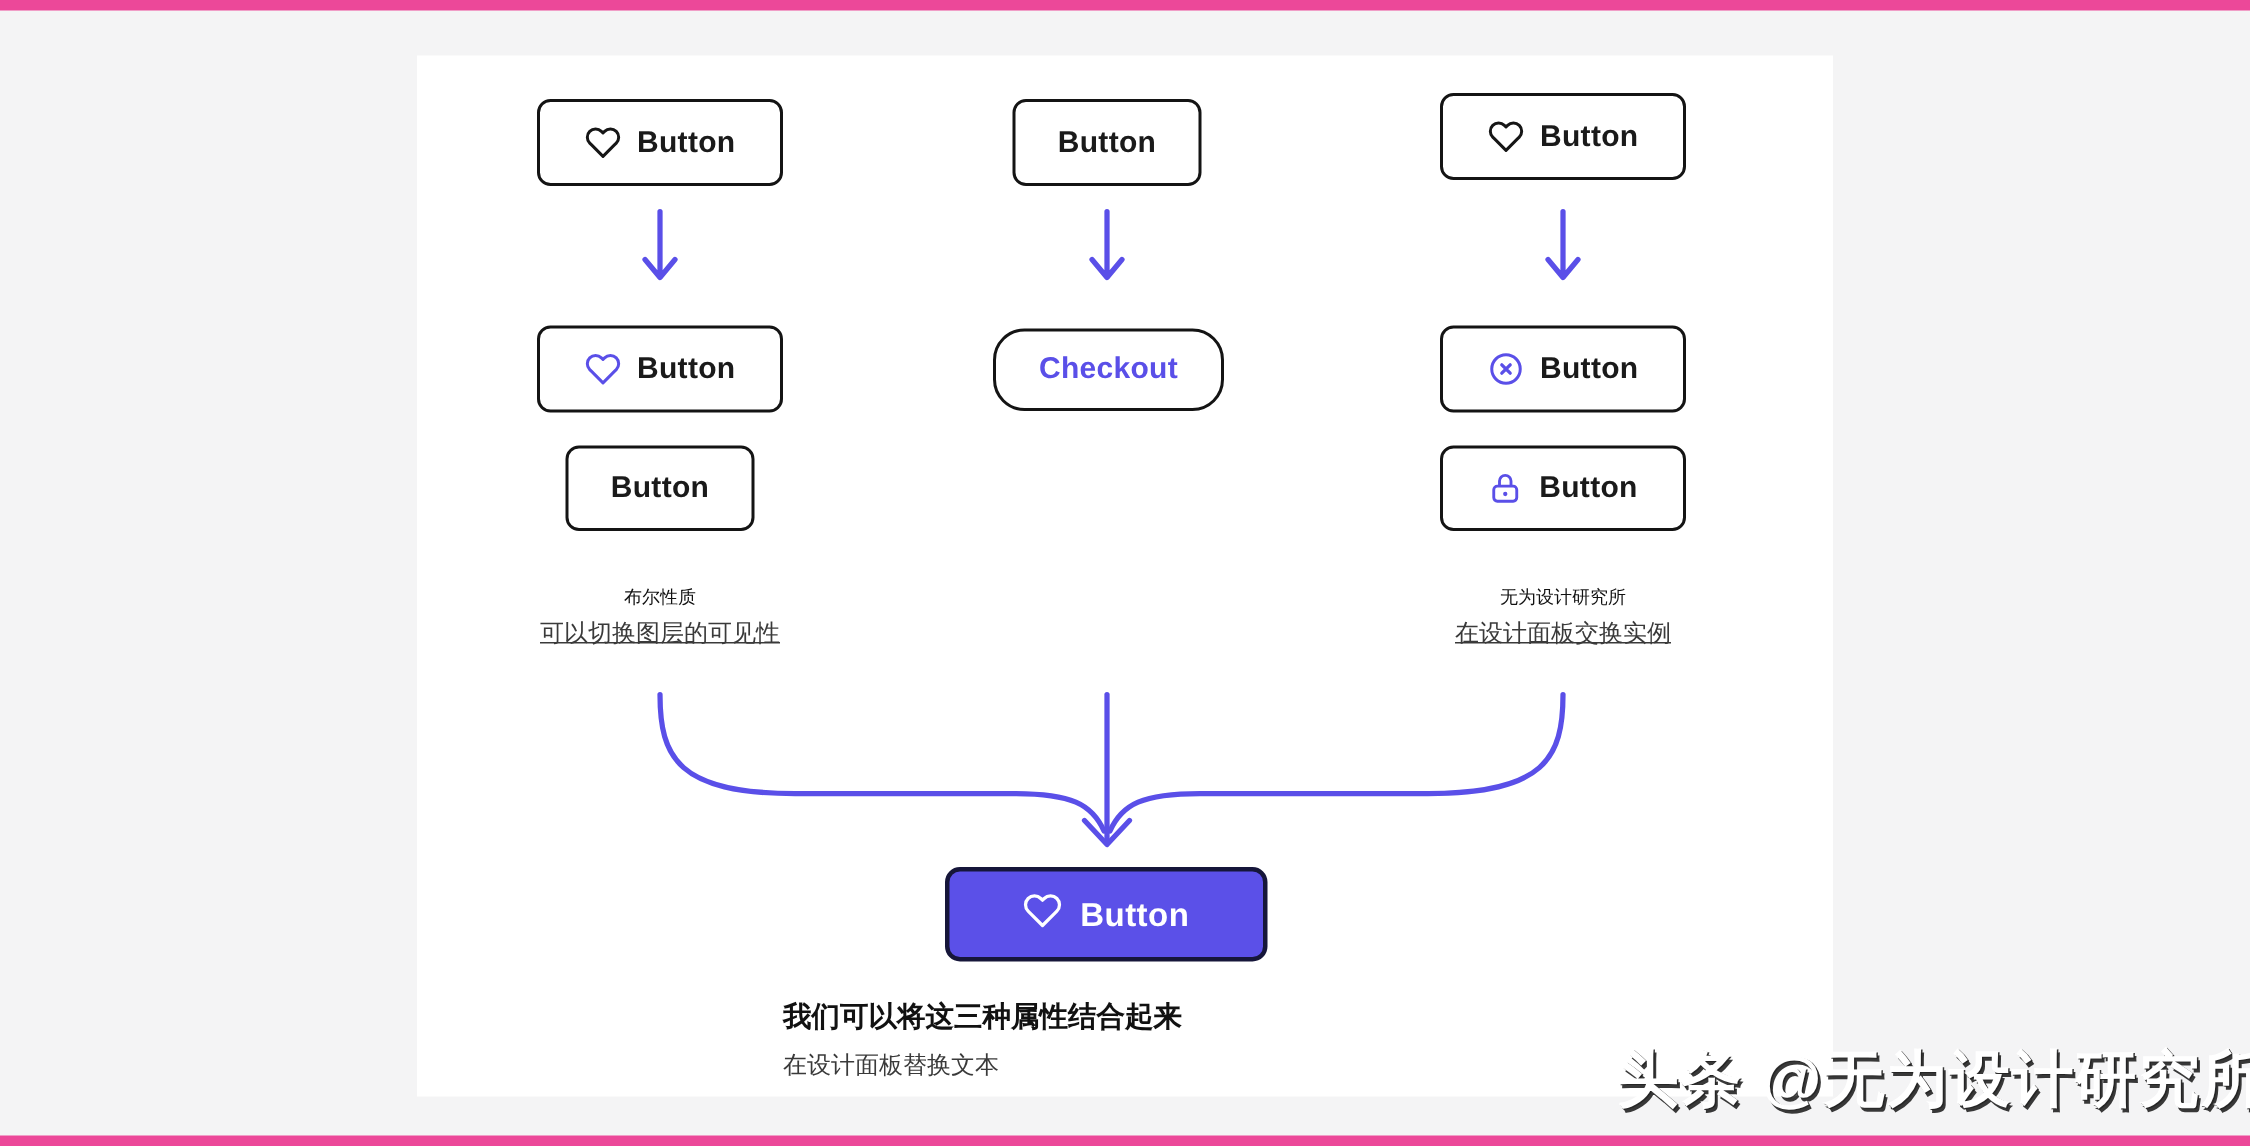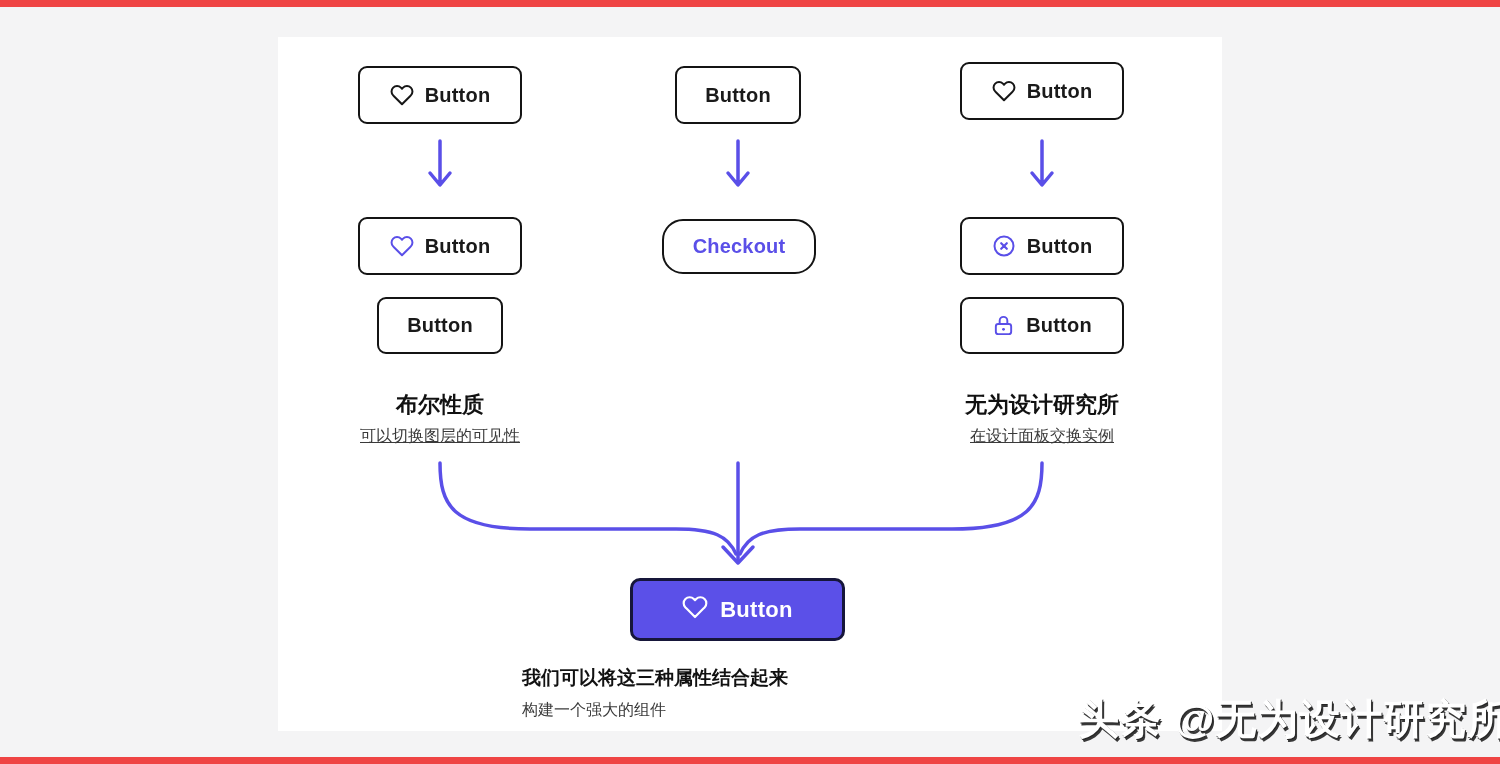--- a/index.html
+++ b/index.html
@@ -11,21 +11,21 @@
     --text-gray:#3a3a3a;
     --result-fill:#5b50e8;
   }
   *{box-sizing:border-box;}
   html,body{margin:0;padding:0;}
   body{
     font-family:"Liberation Sans","DejaVu Sans",sans-serif;
     background:#ffffff;
     width:1500px;height:764px;overflow:hidden;
   }
-  .stage{position:relative;width:1500px;height:764px;background:#ef4444;}
+  .stage{position:relative;width:1500px;height:764px;background:#ec4899;}
   .gray-band{position:absolute;left:0;top:7px;width:1500px;height:750px;background:var(--bg);}
   .panel{position:absolute;left:278px;top:37px;width:944px;height:694px;background:var(--panel);}
 
   .ui-btn{
     position:absolute;display:flex;align-items:center;justify-content:center;gap:11px;
     background:#ffffff;border:2.5px solid var(--btn-border);border-radius:9px;
     color:var(--text-dark);font-size:20px;font-weight:600;letter-spacing:0.2px;
   }
   .ui-btn .icon{display:flex;align-items:center;}
   .icon-dark{color:#161616;}
@@ -47,21 +47,21 @@
 
   .down-arrow{position:absolute;width:26px;height:58px;}
   .a1{left:149px;top:101px;}
   .a2{left:447px;top:101px;}
   .a3{left:751px;top:101px;}
 
   .col-caption{position:absolute;width:280px;text-align:center;}
   .cap1{left:22px;top:354px;}
   .cap2{left:320px;top:354px;}
   .cap3{left:624px;top:354px;}
-  .cap-title{font-size:22px;font-weight:bold;color:#111111;line-height:1.25;}
+  .cap-title{font-size:12px;font-weight:normal;color:#111111;line-height:1.25;}
   .cap-sub{font-size:16px;font-weight:normal;color:var(--text-gray);margin-top:7px;line-height:1.25;text-decoration:underline;}
 
   .merge-svg{position:absolute;left:0;top:420px;}
 
   .result-btn{
     position:absolute;left:352px;top:541px;width:215px;height:63px;
     display:flex;align-items:center;justify-content:center;gap:12px;
     background:var(--result-fill);border:3px solid #16163a;border-radius:10px;
     color:#ffffff;font-size:22px;font-weight:600;letter-spacing:0.3px;
   }
@@ -166,18 +166,18 @@
     <div class="result-btn">
       <span class="icon icon-white">
         <svg viewBox="0 0 24 24" width="26" height="26">
             <path d="M20.84 4.61a5.5 5.5 0 0 0-7.78 0L12 5.67l-1.06-1.06a5.5 5.5 0 0 0-7.78 7.78l1.06 1.06L12 21.23l7.78-7.78 1.06-1.06a5.5 5.5 0 0 0 0-7.78z" fill="none" stroke="currentColor" stroke-width="2" stroke-linecap="round" stroke-linejoin="round"></path>
           </svg>
       </span>
       <span>Button</span>
     </div>
     <div class="result-caption">
       <div class="result-title">我们可以将这三种属性结合起来</div>
-      <div class="result-sub">构建一个强大的组件</div>
+      <div class="result-sub">在设计面板替换文本</div>
     </div>
   </div>
 
   <div class="watermark">头条 @无为设计研究所</div>
 </div>
 
 </body></html>

